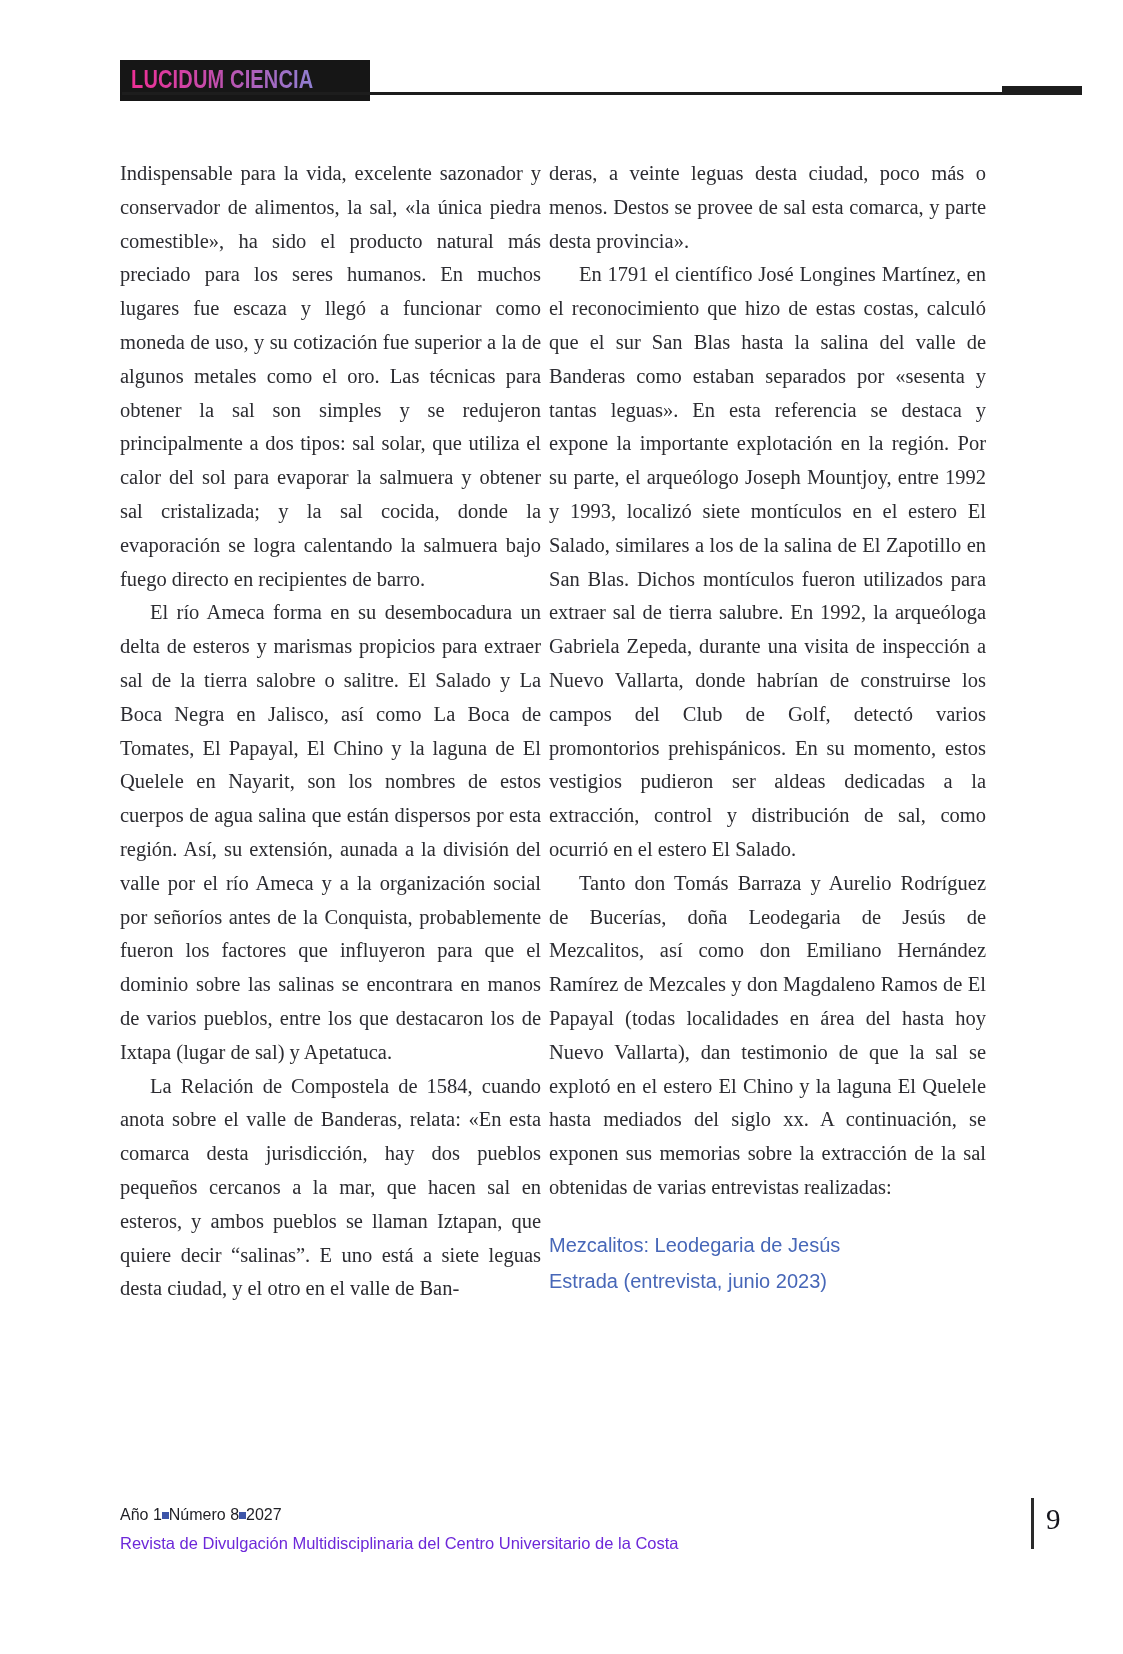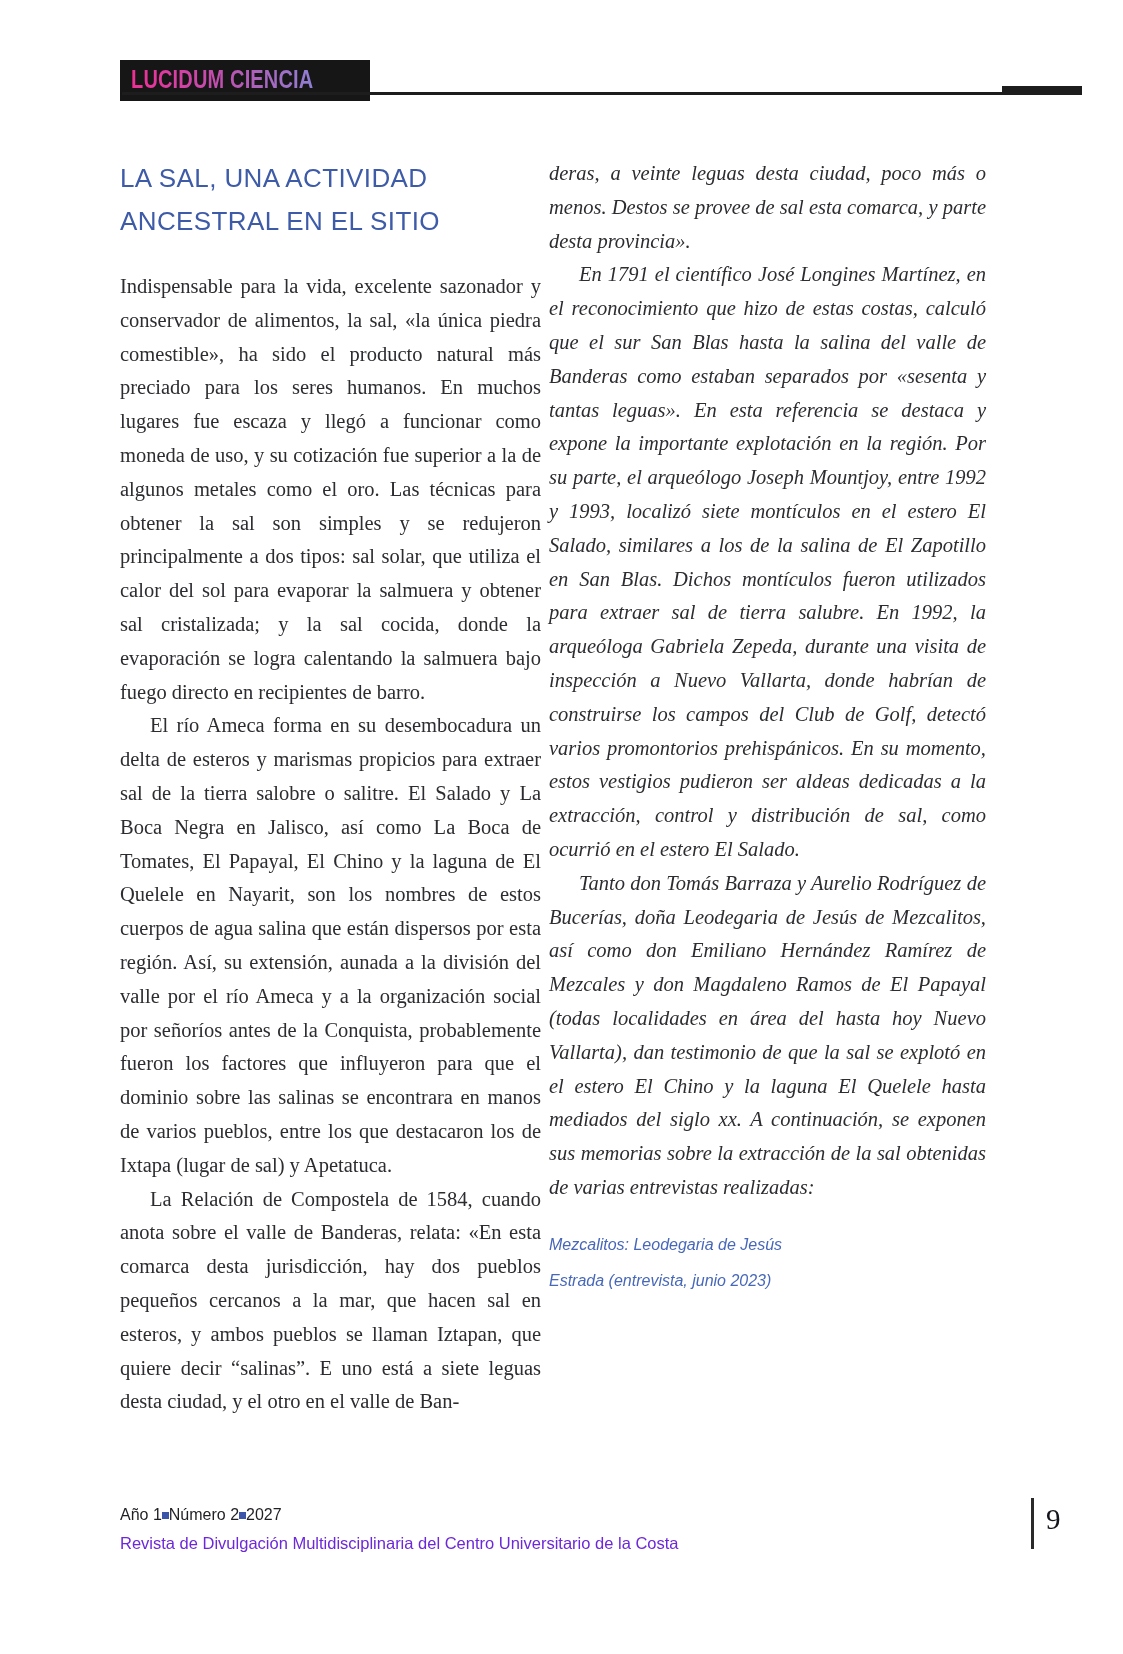--- a/index.html
+++ b/index.html
@@ -21,36 +21,36 @@
     font-weight:700; font-size:25px; letter-spacing:0.2px;
     transform:scaleX(0.80); transform-origin:0 50%;
     background:linear-gradient(90deg,#ee2f95 0%, #c04fae 48%, #8f7fd2 100%);
     -webkit-background-clip:text; background-clip:text; color:transparent;
   }
   .header-rule { position:absolute; left:122px; top:92px; width:882px; height:3px; background:#1d1d1d; }
   .header-bar  { position:absolute; left:1002px; top:86px; width:80px; height:9px; background:#1d1d1d; }
 
   
   .col-left  { position:absolute; left:120px; top:157px; width:421px; }
-  .col-right { position:absolute; left:549px; top:157px; width:437px;font-style:italic; }
+  .col-right { position:absolute; left:549px; top:157px; width:437px; }
 
   .article-title {
     font-family:"Liberation Sans","DejaVu Sans",sans-serif;
     font-size:26px; line-height:43px; letter-spacing:0.4px;
     color:#3e5ba8; font-weight:400; margin-bottom:27px;
   }
   .article-title .t-line { display:block; }
 
   .body-text { font-size:20.5px; line-height:33.8px; color:#2c2c31; text-align:justify; hyphens:auto; }
   .body-text p { margin:0; }
   .body-text p.indent { text-indent:30px; }
 
   .subheading {
     font-family:"Liberation Sans","DejaVu Sans",sans-serif;
-    font-size:16px; line-height:36px; color:#4767b8; font-weight:400;
+    font-size:20px; line-height:36px; color:#4767b8; font-weight:400;
     margin:22px 0 8px 0; text-align:left;
   }
   .subheading .t-line { display:block; }
 
   
   .footer-line1 {
     position:absolute; left:120px; top:1506px;
     font-family:"Liberation Sans","DejaVu Sans",sans-serif;
     font-size:16px; color:#1f1f24; display:flex; align-items:center; gap:0;
   }
@@ -72,24 +72,20 @@
 
 <div class="page">
 
   <div class="logo-box">
     <span class="logo-text">LUCIDUM CIENCIA</span>
   </div>
   <div class="header-rule"></div>
   <div class="header-bar"></div>
 
   <div class="col-left">
-    <h1 class="article-title">
-      <span class="t-line">LA SAL, UNA ACTIVIDAD</span>
-      <span class="t-line">ANCESTRAL EN EL SITIO</span>
-    </h1>
     <div class="body-text">
       <p>Indispensable para la vida, excelente sazonador y conservador de alimentos, la sal, «la única piedra comestible», ha sido el producto natural más preciado para los seres humanos. En muchos lugares fue escaza y llegó a funcionar como moneda de uso, y su cotización fue superior a la de algunos metales como el oro. Las técnicas para obtener la sal son simples y se redujeron principalmente a dos tipos: sal solar, que utiliza el calor del sol para evaporar la salmuera y obtener sal cristalizada; y la sal cocida, donde la evaporación se logra calentando la salmuera bajo fuego directo en recipientes de barro.</p>
       <p class="indent">El río Ameca forma en su desembocadura un delta de esteros y marismas propicios para extraer sal de la tierra salobre o salitre. El Salado y La Boca Negra en Jalisco, así como La Boca de Tomates, El Papayal, El Chino y la laguna de El Quelele en Nayarit, son los nombres de estos cuerpos de agua salina que están dispersos por esta región. Así, su extensión, aunada a la división del valle por el río Ameca y a la organización social por señoríos antes de la Conquista, probablemente fueron los factores que influyeron para que el dominio sobre las salinas se encontrara en manos de varios pueblos, entre los que destacaron los de Ixtapa (lugar de sal) y Apetatuca.</p>
       <p class="indent">La Relación de Compostela de 1584, cuando anota sobre el valle de Banderas, relata: «En esta comarca desta jurisdicción, hay dos pueblos pequeños cercanos a la mar, que hacen sal en esteros, y ambos pueblos se llaman Iztapan, que quiere decir “salinas”. E uno está a siete leguas desta ciudad, y el otro en el valle de Ban-</p>
     </div>
   </div>
 
   <div class="col-right">
     <div class="body-text">
       <p>deras, a veinte leguas desta ciudad, poco más o menos. Destos se provee de sal esta comarca, y parte desta provincia».</p>
@@ -98,21 +94,21 @@
       <h2 class="subheading">
         <span class="t-line">Mezcalitos: Leodegaria de Jesús</span>
         <span class="t-line">Estrada (entrevista, junio 2023)</span>
       </h2>
     </div>
   </div>
 
   <div class="footer-line1">
     <span>Año 1</span>
     <span class="sq"></span>
-    <span>Número 2</span>
+    <span>Número 8</span>
     <span class="sq"></span>
     <span>2027</span>
   </div>
   <div class="footer-line2">Revista de Divulgación Multidisciplinaria del Centro Universitario de la Costa</div>
   <div class="page-num-divider"></div>
   <div class="page-num">9</div>
 
 </div>
 
 </body></html>

